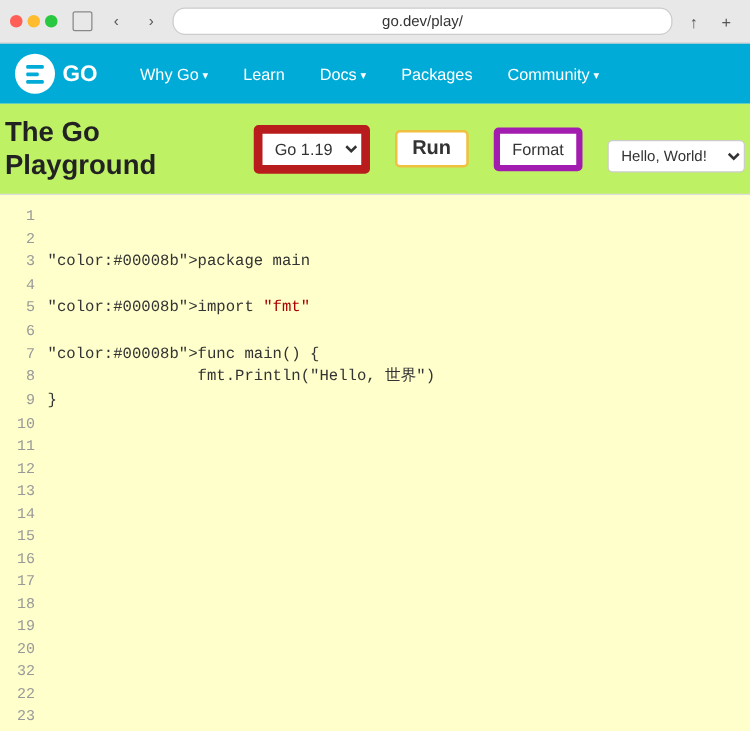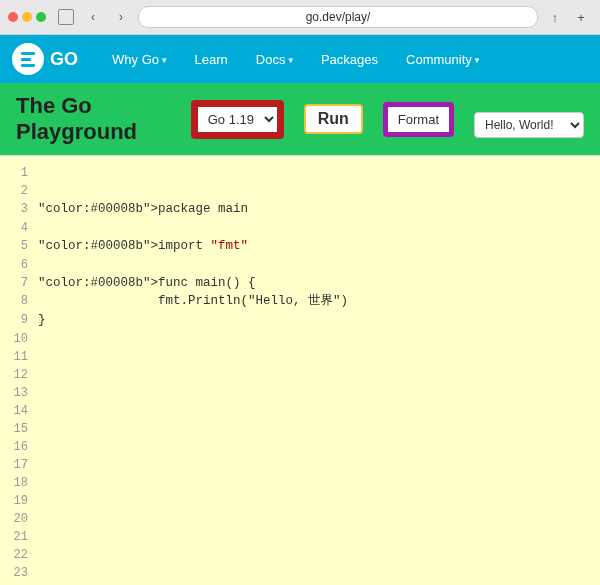--- a/index.html
+++ b/index.html
@@ -91,22 +91,22 @@
       display: flex; align-items: center; gap: 3px;
       cursor: pointer;
     }
     .nav-arrow {
       font-size: 9px; margin-top: 1px;
     }
 
     
     .page-header {
       display: flex; align-items: center; gap: 20px;
-      padding: 10px 16px;
-      background: #22c55e;
+      padding: 10px 4px;
+      background: #bef264;
       border-bottom: 1px solid #ddd;
     }
     .page-title {
       font-size: 22px; font-weight: bold; color: #222;
     }
     .version-select {
       border: 7px solid #b91c1c; border-radius: 4px;
       padding: 4px 6px; font-size: 13px;
       background: #fff; color: #333; cursor: pointer;
     }
@@ -292,21 +292,21 @@
     </div>
     <div class="code-line">
       <span class="line-num">19</span>
       <span class="line-content"></span>
     </div>
     <div class="code-line">
       <span class="line-num">20</span>
       <span class="line-content"></span>
     </div>
     <div class="code-line">
-      <span class="line-num">21</span>
+      <span class="line-num">32</span>
       <span class="line-content"></span>
     </div>
     <div class="code-line">
       <span class="line-num">22</span>
       <span class="line-content"></span>
     </div>
     <div class="code-line">
       <span class="line-num">23</span>
       <span class="line-content"></span>
     </div>

